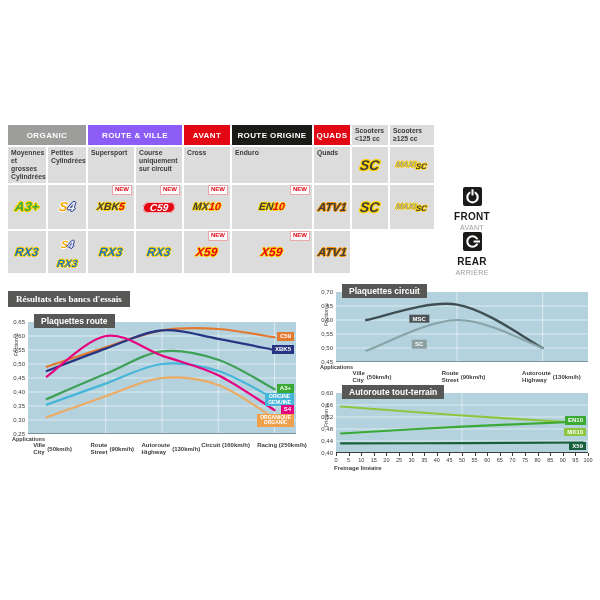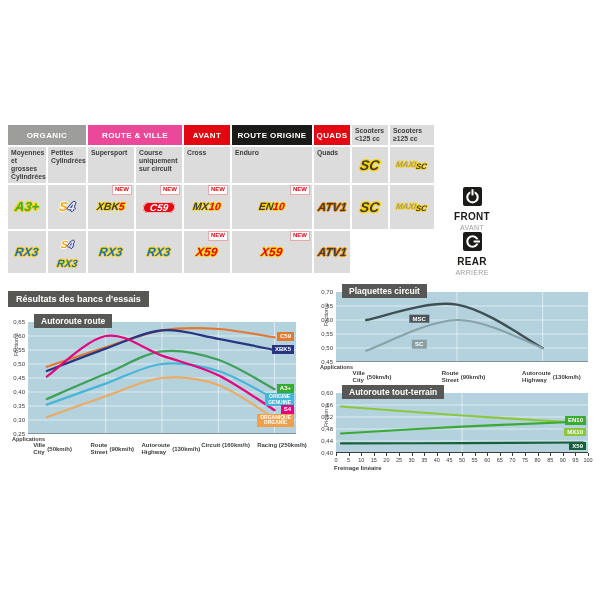--- a/index.html
+++ b/index.html
@@ -37,21 +37,21 @@
 
   
   .axle{position:absolute;width:50px;text-align:center;}
   #front-block{left:447px;top:187px;}
   #rear-block{left:447px;top:232px;}
   .axle-en{font-size:10px;font-weight:bold;color:#1a1a18;margin-top:1px;letter-spacing:.3px;}
   .axle-fr{font-size:7px;color:#9d9d9c;margin-top:2px;letter-spacing:.3px;}
 
   
   #section-title{position:absolute;left:8px;top:291px;background:#575756;color:#fff;
-    font-size:9px;font-weight:bold;padding:3px 8px;}
+    font-size:9px;font-weight:bold;padding:3px 8px;font-family:Liberation Serif, serif;}
 
   
   .chart{position:absolute;}
   .chart-title{position:absolute;background:#575756;color:#fff;font-size:8.5px;font-weight:bold;
     padding:2px 7px;z-index:5;white-space:nowrap;}
   .plot-svg{position:absolute;display:block;}
   .ytick{position:absolute;font-size:6px;color:#3c3c3b;text-align:right;white-space:nowrap;}
   .ylab{position:absolute;font-size:5.5px;color:#3c3c3b;transform:rotate(-90deg);transform-origin:0 0;white-space:nowrap;}
   .apps{position:absolute;font-size:5.5px;font-weight:bold;color:#3c3c3b;white-space:nowrap;}
   .cat{position:absolute;display:flex;align-items:center;gap:2px;font-size:6px;font-weight:bold;
@@ -64,21 +64,21 @@
   .tmark{position:absolute;width:1px;height:3px;background:#3c3c3b;}
   .xlabel-lin{position:absolute;font-size:6px;font-weight:bold;color:#3c3c3b;}
 </style>
 </head>
 <body>
 
 <div class="canvas">
 
   <div id="compound-table">
       <div class="group-header" style="background: rgb(157, 157, 156); grid-column: span 2;">ORGANIC</div>
-      <div class="group-header" style="background: #ec4899; grid-column: span 2;">ROUTE &amp; VILLE</div>
+      <div class="group-header" style="background: #8b5cf6; grid-column: span 2;">ROUTE &amp; VILLE</div>
       <div class="group-header" style="background: rgb(227, 6, 19); grid-column: span 1;">AVANT</div>
       <div class="group-header" style="background: rgb(26, 26, 24); grid-column: span 1;">ROUTE ORIGINE</div>
       <div class="group-header" style="background: rgb(227, 6, 19); grid-column: span 1;">QUADS</div>
       <div class="col-header">Scooters &lt;125 cc</div>
       <div class="col-header">Scooters ≥125 cc</div>
       <div class="col-header">Moyennes et grosses Cylindrées</div>
       <div class="col-header">Petites Cylindrées</div>
       <div class="col-header">Supersport</div>
       <div class="col-header">Course uniquement sur circuit</div>
       <div class="col-header">Cross</div>
@@ -195,21 +195,21 @@
           <line x1="190.28" y1="0" x2="190.28" y2="112" stroke="rgba(255,255,255,0.55)" stroke-width="1"></line>
           <line x1="246.56" y1="0" x2="246.56" y2="112" stroke="rgba(255,255,255,0.55)" stroke-width="1"></line>
           <line x1="0" y1="111.5" x2="268" y2="111.5" stroke="#7c939b" stroke-width="1"></line>
           <path d="M18.8,44.8 C28.6,41.5 58.5,31.3 77.7,25.2 C96.9,19.1 115.2,11.4 134.0,8.4 C152.8,5.4 171.5,5.8 190.3,7.0 C209.0,8.2 237.2,14.0 246.6,15.4" fill="none" stroke="#e2792f" stroke-width="2.2" stroke-linecap="round"></path>
           <path d="M18.8,49.0 C28.6,45.3 58.5,33.4 77.7,26.6 C96.9,19.8 115.2,10.0 134.0,8.4 C152.8,6.8 171.5,13.5 190.3,16.8 C209.0,20.1 237.2,26.1 246.6,28.0" fill="none" stroke="#283583" stroke-width="2.2" stroke-linecap="round"></path>
           <path d="M18.8,77.0 C28.6,72.8 58.5,59.7 77.7,51.8 C96.9,43.9 115.2,31.7 134.0,29.4 C152.8,27.1 171.5,31.5 190.3,37.8 C209.0,44.1 237.2,62.3 246.6,67.2" fill="none" stroke="#3fa058" stroke-width="2.2" stroke-linecap="round"></path>
           <path d="M18.8,82.6 C28.6,79.1 58.5,68.4 77.7,61.6 C96.9,54.8 115.2,44.1 134.0,42.0 C152.8,39.9 171.5,43.2 190.3,49.0 C209.0,54.8 237.2,72.3 246.6,77.0" fill="none" stroke="#45b5d8" stroke-width="2.2" stroke-linecap="round"></path>
           <path d="M18.8,54.6 C28.6,47.8 58.5,17.5 77.7,14.0 C96.9,10.5 115.2,27.1 134.0,33.6 C152.8,40.1 171.5,44.1 190.3,53.2 C209.0,62.3 237.2,82.4 246.6,88.2" fill="none" stroke="#e5007d" stroke-width="2.2" stroke-linecap="round"></path>
           <path d="M18.8,95.2 C28.6,91.7 58.5,80.7 77.7,74.2 C96.9,67.7 115.2,57.9 134.0,56.0 C152.8,54.1 171.5,56.2 190.3,63.0 C209.0,69.8 237.2,91.0 246.6,96.6" fill="none" stroke="#ecab63" stroke-width="2.2" stroke-linecap="round"></path>
         </svg>
-        <div class="chart-title" style="left: 26px; top: 0px;">Autoroute route</div>
+        <div class="chart-title" style="left: 26px; top: 0px;">Plaquettes route</div>
         <div class="ylab" style="left: 5px; top: 42px;">Friction µ</div>
         <div class="ytick" style="left: 0px; width: 17px; top: 4.5px;">0,65</div>
         <div class="ytick" style="left: 0px; width: 17px; top: 18.5px;">0,60</div>
         <div class="ytick" style="left: 0px; width: 17px; top: 32.5px;">0,55</div>
         <div class="ytick" style="left: 0px; width: 17px; top: 46.5px;">0,50</div>
         <div class="ytick" style="left: 0px; width: 17px; top: 60.5px;">0,45</div>
         <div class="ytick" style="left: 0px; width: 17px; top: 74.5px;">0,40</div>
         <div class="ytick" style="left: 0px; width: 17px; top: 88.5px;">0,35</div>
         <div class="ytick" style="left: 0px; width: 17px; top: 102.5px;">0,30</div>
         <div class="ytick" style="left: 0px; width: 17px; top: 116.5px;">0,25</div>

